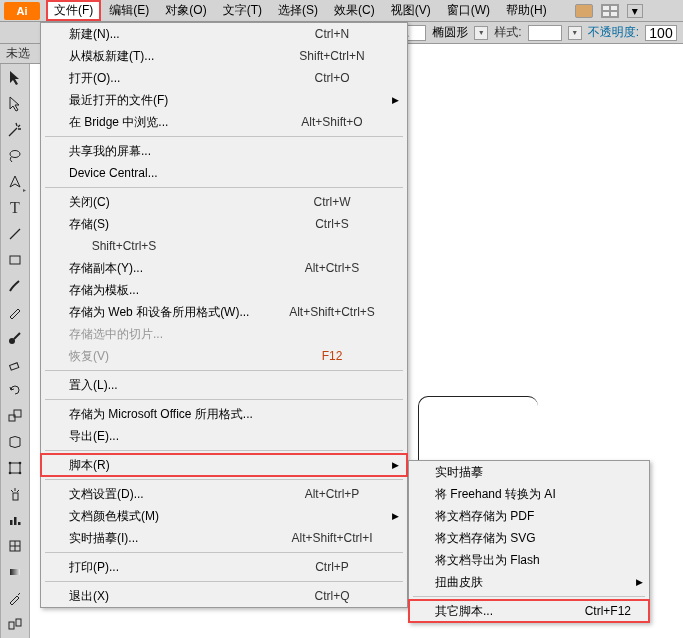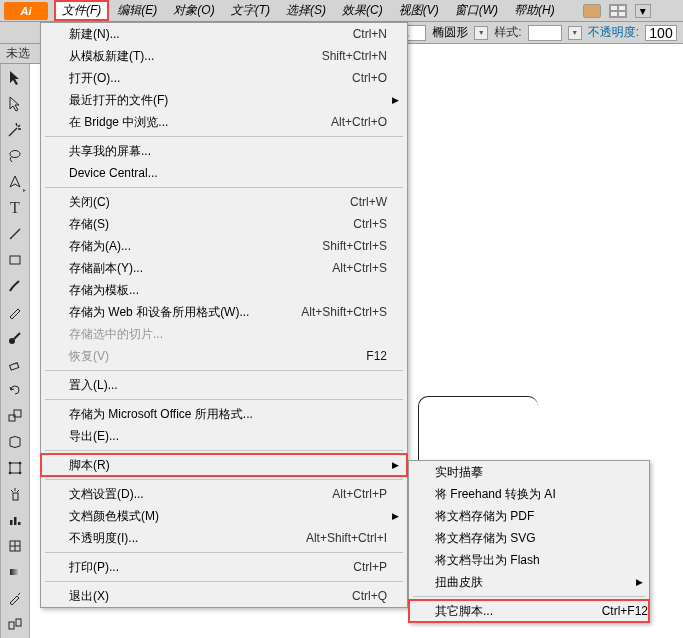--- a/index.html
+++ b/index.html
@@ -1,20 +1,20 @@
 <!DOCTYPE html>
 <html><head>
 <meta charset="utf-8">
 <style>
   * { box-sizing: border-box; margin: 0; padding: 0; }
   body { font-family: "Microsoft YaHei", Tahoma, sans-serif; font-size: 12px; background: #fff; width: 683px; height: 638px; overflow: hidden; position: relative; }
   
   .menubar { display: flex; align-items: center; height: 22px; background: #d4d4d4; border-bottom: 1px solid #999; padding: 0 4px; }
-  .app-logo { width: 44px; height: 18px; background: #ff7700; color: #fff; font-weight: bold; font-size: 11px; display: flex; align-items: center; justify-content: center; border-radius: 2px; margin-right: 6px; font-style: italic; }
-  .menu-item { padding: 2px 8px; cursor: default; font-style: italic; }
+  .app-logo { width: 36px; height: 18px; background: #ff7700; color: #fff; font-weight: bold; font-size: 11px; display: flex; align-items: center; justify-content: center; border-radius: 2px; margin-right: 6px; }
+  .menu-item { padding: 2px 8px; cursor: default; }
   .menu-item.active { border: 2px solid #e44; padding: 0 6px; background: #fff; }
   .menubar-right { margin-left: 20px; display: flex; gap: 8px; align-items: center; }
   .mb-icon { width: 18px; height: 14px; background: #d9a66a; border: 1px solid #999; border-radius: 2px; }
   .mb-grid { width: 18px; height: 14px; background: #eee; border: 1px solid #999; display: grid; grid-template-columns: 1fr 1fr; grid-template-rows: 1fr 1fr; }
   .mb-grid div { border: 0.5px solid #999; }
   .mb-dd { width: 16px; height: 14px; border: 1px solid #999; display:flex; align-items:center; justify-content:center; }
 
   .toolbar { height: 22px; background: #d4d4d4; border-bottom: 1px solid #999; display: flex; align-items: center; padding: 0 6px; font-size: 12px; gap: 6px; }
   .tb-label { color: #333; }
   .tb-box { border: 1px solid #999; background: #fff; padding: 0 16px; height: 16px; display: inline-flex; align-items: center; }
@@ -28,28 +28,28 @@
   .tool { width: 24px; height: 24px; margin: 0 auto 2px auto; display: flex; align-items: center; justify-content: center; font-size: 13px; color: #333; position: relative; }
   .tool svg { width: 16px; height: 16px; }
   .tool-tiny { position:absolute; right:1px; bottom:1px; font-size:6px; color:#555;}
 
   .tab-bar { position: absolute; left: 0; top: 44px; width: 408px; height: 20px; background: #d4d4d4; border-bottom: 1px solid #999; display: flex; align-items:center; padding-left:6px; color:#333; }
 
   .dropdown { position: absolute; left: 40px; top: 22px; width: 368px; background: #f0f0f0; border: 1px solid #999; box-shadow: 2px 2px 4px rgba(0,0,0,0.25); }
   .dd-row { display: flex; align-items: center; height: 22px; padding: 0 20px 0 28px; color: #000; position: relative; }
   .dd-row.disabled { color: #969696; }
   .dd-label { flex: 1; white-space: nowrap; }
-  .dd-short { color: #333; text-align: right; min-width: 110px; }
-  .dd-row.disabled .dd-short { color: #0f172a; }
+  .dd-short { color: #333; text-align: center; min-width: 110px; }
+  .dd-row.disabled .dd-short { color: #c2410c; }
   .dd-arrow { position: absolute; right: 8px; font-size: 9px; }
   .dd-sep { height: 1px; background: #c4c4c4; margin: 3px 4px; }
   .dd-row.hl { outline: 2px solid #e44; outline-offset: -1px; }
 
   .submenu { position: absolute; left: 408px; top: 460px; width: 242px; background: #f0f0f0; border: 1px solid #999; box-shadow: 2px 2px 4px rgba(0,0,0,0.25); }
-  .sm-row { display: flex; align-items: center; height: 22px; padding: 0 1px 0 26px; position: relative; }
+  .sm-row { display: flex; align-items: center; height: 22px; padding: 0 18px 0 26px; position: relative; }
   .sm-label { flex: 1; }
   .sm-short { text-align: right; }
   .sm-arrow { position: absolute; right: 6px; font-size: 9px; }
   .sm-sep { height: 1px; background: #c4c4c4; margin: 3px 4px; }
   .sm-row.hl { outline: 2px solid #e44; outline-offset: -1px; }
 
   .canvas-glimpse { position:absolute; left:408px; top:64px; right:0; bottom:0; background:#fff; }
   .shape-line { position:absolute; border:1.5px solid #222; border-radius: 10px 10px 0 0; }
 </style>
 </head>
@@ -246,42 +246,41 @@
       <span class="dd-label">打开(O)...</span>
       <span class="dd-short">Ctrl+O</span>
     </div>
     <div class="dd-row">
       <span class="dd-label">最近打开的文件(F)</span>
       <span class="dd-short"></span>
       <span class="dd-arrow">▶</span>
     </div>
     <div class="dd-row">
       <span class="dd-label">在 Bridge 中浏览...</span>
-      <span class="dd-short">Alt+Ctrl+O</span>
+      <span class="dd-short">Alt+Shift+O</span>
     </div>
     <div class="dd-sep"></div>
     <div class="dd-row">
       <span class="dd-label">共享我的屏幕...</span>
       <span class="dd-short"></span>
     </div>
     <div class="dd-row">
       <span class="dd-label">Device Central...</span>
       <span class="dd-short"></span>
     </div>
     <div class="dd-sep"></div>
     <div class="dd-row">
       <span class="dd-label">关闭(C)</span>
       <span class="dd-short">Ctrl+W</span>
     </div>
     <div class="dd-row">
       <span class="dd-label">存储(S)</span>
       <span class="dd-short">Ctrl+S</span>
     </div>
     <div class="dd-row">
-      <span class="dd-label">存储为(A)...</span>
       <span class="dd-short">Shift+Ctrl+S</span>
     </div>
     <div class="dd-row">
       <span class="dd-label">存储副本(Y)...</span>
       <span class="dd-short">Alt+Ctrl+S</span>
     </div>
     <div class="dd-row">
       <span class="dd-label">存储为模板...</span>
       <span class="dd-short"></span>
     </div>
@@ -321,21 +320,21 @@
     <div class="dd-row">
       <span class="dd-label">文档设置(D)...</span>
       <span class="dd-short">Alt+Ctrl+P</span>
     </div>
     <div class="dd-row">
       <span class="dd-label">文档颜色模式(M)</span>
       <span class="dd-short"></span>
       <span class="dd-arrow">▶</span>
     </div>
     <div class="dd-row">
-      <span class="dd-label">不透明度(I)...</span>
+      <span class="dd-label">实时描摹(I)...</span>
       <span class="dd-short">Alt+Shift+Ctrl+I</span>
     </div>
     <div class="dd-sep"></div>
     <div class="dd-row">
       <span class="dd-label">打印(P)...</span>
       <span class="dd-short">Ctrl+P</span>
     </div>
     <div class="dd-sep"></div>
     <div class="dd-row">
       <span class="dd-label">退出(X)</span>

